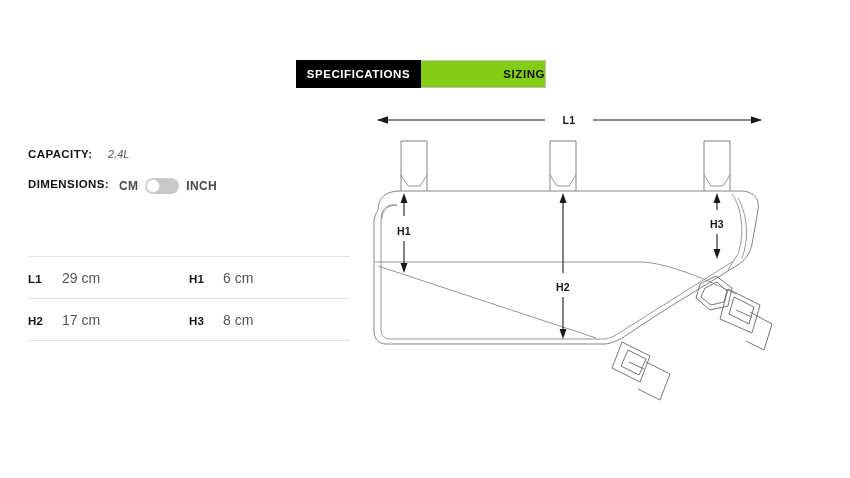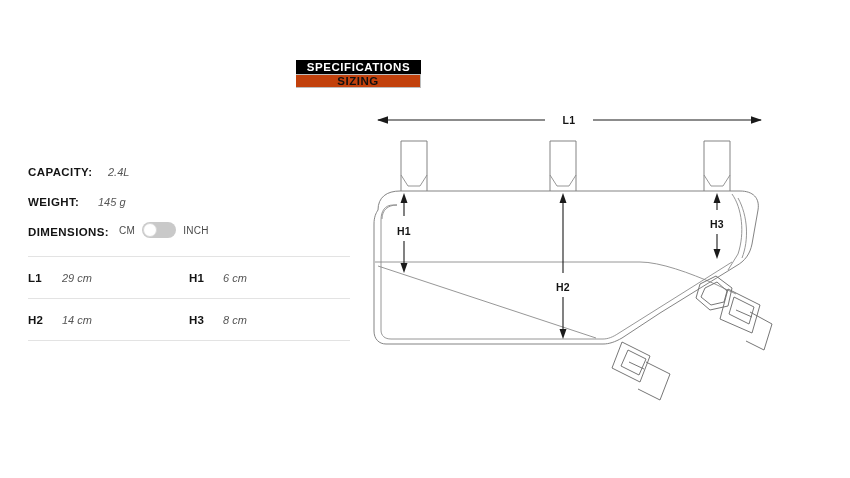--- a/index.html
+++ b/index.html
@@ -17,58 +17,58 @@
   }
 
   
   .tabbar {
     position: absolute;
     left: 296px;
     top: 60px;
     display: flex;
     align-items: stretch;
     height: 28px;
-    flex-direction: column;
   }
   .tab {
     display: flex;
     align-items: center;
     justify-content: center;
     font-size: 11.5px;
     font-weight: bold;
     letter-spacing: 0.55px;
     font-family: "Liberation Sans", sans-serif;
     box-sizing: border-box;
     cursor: pointer;
     user-select: none;
   }
   .tab.active {
     background: #000000;
     color: #ffffff;
     width: 125px;
     border: 1px solid #000000;
   }
   .tab.inactive {
-    background: #c2410c;
+    background: #84cc16;
     color: #111111;
     width: 125px;
     border: 1px solid #bdbdbd;
     border-left: none;
+    justify-content: flex-end;
   }
 
   
   .specpanel {
     position: absolute;
     left: 28px;
     top: 148px;
     width: 322px;
   }
   .specrow {
     display: flex;
-    align-items: flex-end;
+    align-items: flex-start;
     height: 30px;
   }
   .spec-label {
     font-size: 11.5px;
     font-weight: bold;
     letter-spacing: 0.4px;
     color: #141414;
     white-space: nowrap;
   }
   .spec-value {
@@ -81,23 +81,24 @@
   .spec-label.w-cap { width: 68px; }
   .spec-label.w-wt  { width: 58px; }
 
   
   .toggle-wrap {
     display: flex;
     align-items: center;
     margin-left: 10px;
   }
   .unit-txt {
-    font-size: 10px;
+    font-size: 12px;
     color: #4a4a4a;
     letter-spacing: 0.3px;
+    font-weight: bold;
   }
   .switch {
     width: 34px;
     height: 16px;
     border-radius: 9px;
     background: #c9c9c9;
     position: relative;
     margin: 0 7px;
     cursor: pointer;
     flex: none;
@@ -137,23 +138,22 @@
     box-sizing: border-box;
   }
   .dim-key {
     font-size: 11.5px;
     font-weight: bold;
     color: #141414;
     letter-spacing: 0.3px;
     min-width: 34px;
   }
   .dim-val {
-    font-size: 11px;
+    font-size: 14px;
     color: #555555;
-    font-style: italic;
   }
   .dim-key.wide { min-width: 52px; }
 
   
   .drawing {
     position: absolute;
     left: 360px;
     top: 98px;
   }
   svg { display: block; }
@@ -182,24 +182,20 @@
   </div>
 </div>
 
 <div class="specpanel">
 
   <div class="specrow">
     <span class="spec-label w-cap">CAPACITY:</span>
     <span class="spec-value">2.4L</span>
   </div>
 
-  <div class="specrow">
-    <span class="spec-label w-wt">WEIGHT:</span>
-    <span class="spec-value">145 g</span>
-  </div>
 
   <div class="specrow">
     <span class="spec-label">DIMENSIONS:</span>
     <span class="toggle-wrap">
       <span class="unit-txt">CM</span>
       <span class="switch">
         <span class="knob"></span>
       </span>
       <span class="unit-txt">INCH</span>
     </span>
@@ -216,21 +212,21 @@
     </span>
     <span class="dimcell">
       <span class="dim-key">H1</span>
       <span class="dim-val">6 cm</span>
     </span>
   </div>
 
   <div class="dimrow">
     <span class="dimcell">
       <span class="dim-key">H2</span>
-      <span class="dim-val">14 cm</span>
+      <span class="dim-val">17 cm</span>
     </span>
     <span class="dimcell">
       <span class="dim-key">H3</span>
       <span class="dim-val">8 cm</span>
     </span>
   </div>
 
 
 </div>
 

